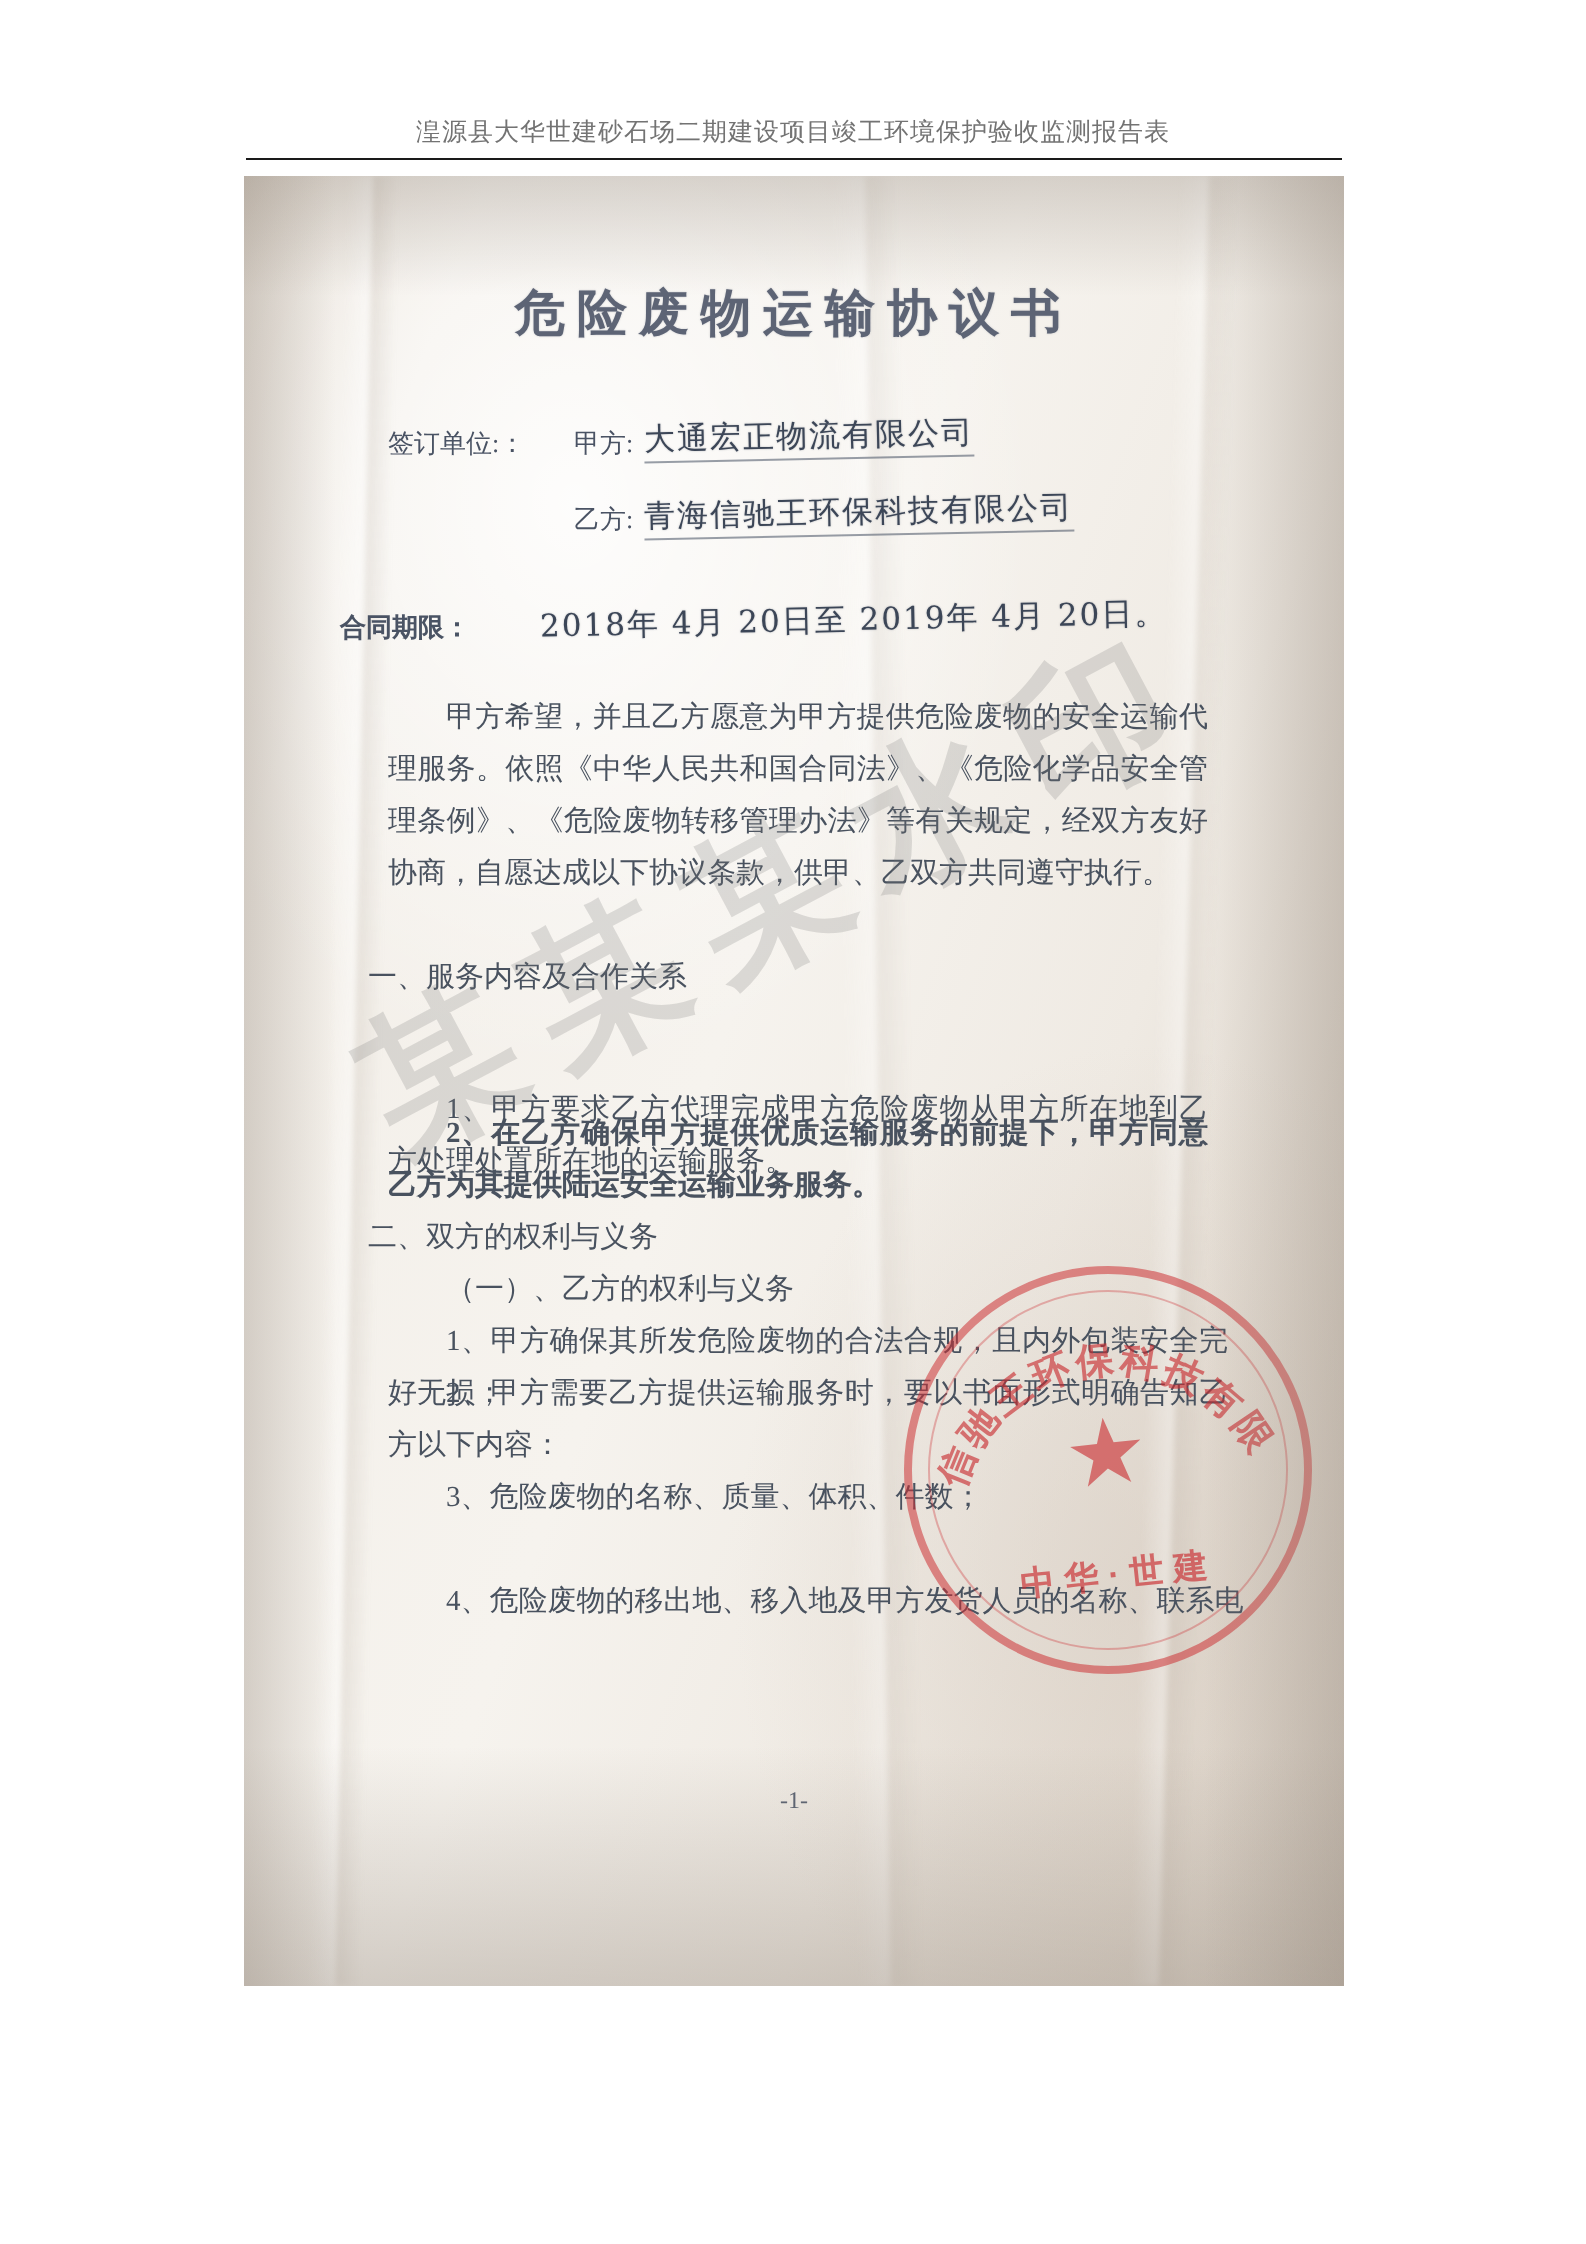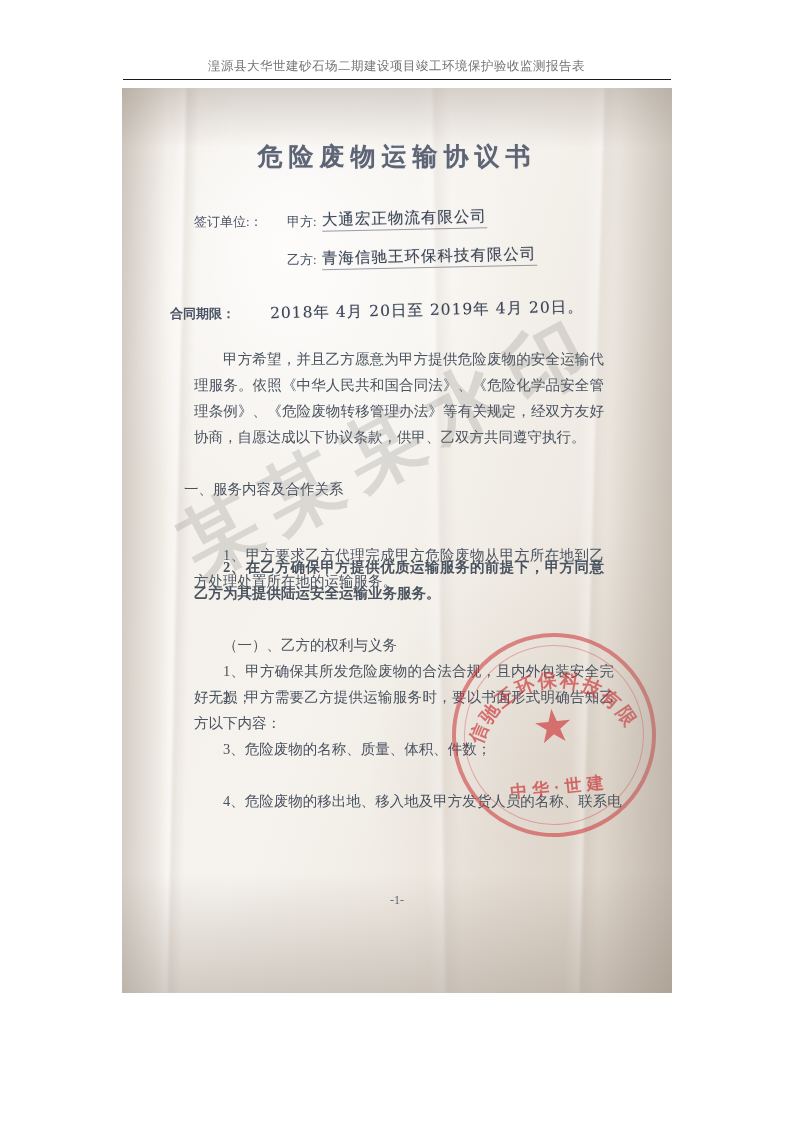--- a/index.html
+++ b/index.html
@@ -245,20 +245,21 @@
     <div class="line" style="top:162px; left:165px;">乙方:</div>
     <div class="line hand hand-underline" style="top:158px; left:200px;">青海信驰王环保科技有限公司</div>
 
     <div class="line" style="top:216px; left:48px;font-weight:bold;">合同期限：</div>
     <div class="line hand" style="top:212px; left:148px;">2018年 4月 20日至 2019年 4月 20日。</div>
 
     <div class="para indent" style="top:258px; left:72px; width:410px;">甲方希望，并且乙方愿意为甲方提供危险废物的安全运输代理服务。依照《中华人民共和国合同法》、《危险化学品安全管理条例》、《危险废物转移管理办法》等有关规定，经双方友好协商，自愿达成以下协议条款，供甲、乙双方共同遵守执行。</div>
     <div class="para" style="top:388px; left:62px;">一、服务内容及合作关系</div>
     <div class="para indent" style="top:414px; left:72px; width:410px;margin-top:40px;">1、甲方要求乙方代理完成甲方危险废物从甲方所在地到乙方处理处置所在地的运输服务。</div>
     <div class="para indent" style="top:466px; left:72px; width:410px;font-weight:bold;">2、在乙方确保甲方提供优质运输服务的前提下，甲方同意乙方为其提供陆运安全运输业务服务。</div>
+    <div class="para" style="top:518px; left:62px;">二、双方的权利与义务</div>
     <div class="para indent" style="top:544px; left:72px;">（一）、乙方的权利与义务</div>
     <div class="para indent" style="top:570px; left:72px; width:420px;">1、甲方确保其所发危险废物的合法合规，且内外包装安全完好无损；</div>
     <div class="para indent" style="top:596px; left:72px; width:420px;">2、甲方需要乙方提供运输服务时，要以书面形式明确告知乙方以下内容：</div>
     <div class="para indent" style="top:648px; left:72px; width:420px;">3、危险废物的名称、质量、体积、件数；</div>
     <div class="para indent" style="top:700px; left:72px; width:430px;">4、危险废物的移出地、移入地及甲方发货人员的名称、联系电</div>
 
     <div class="scan-pageno">-1-</div>
   </div>
 
   <div class="seal">

